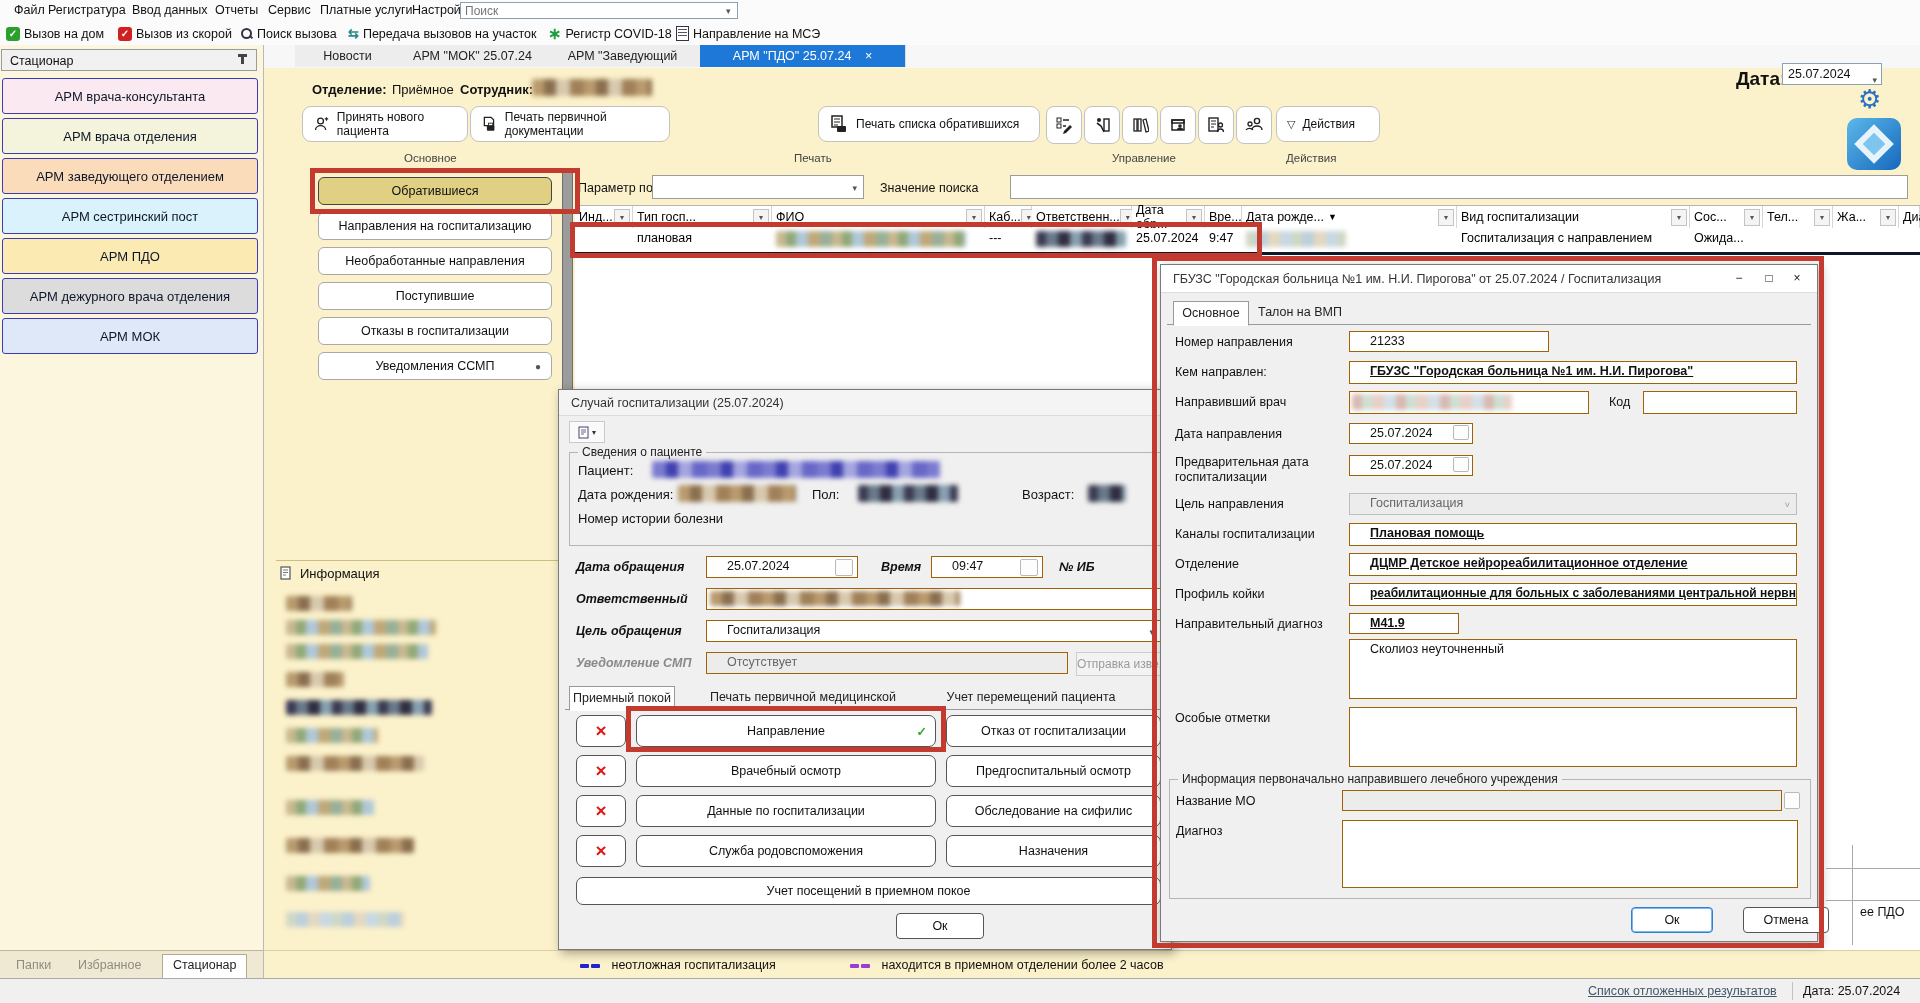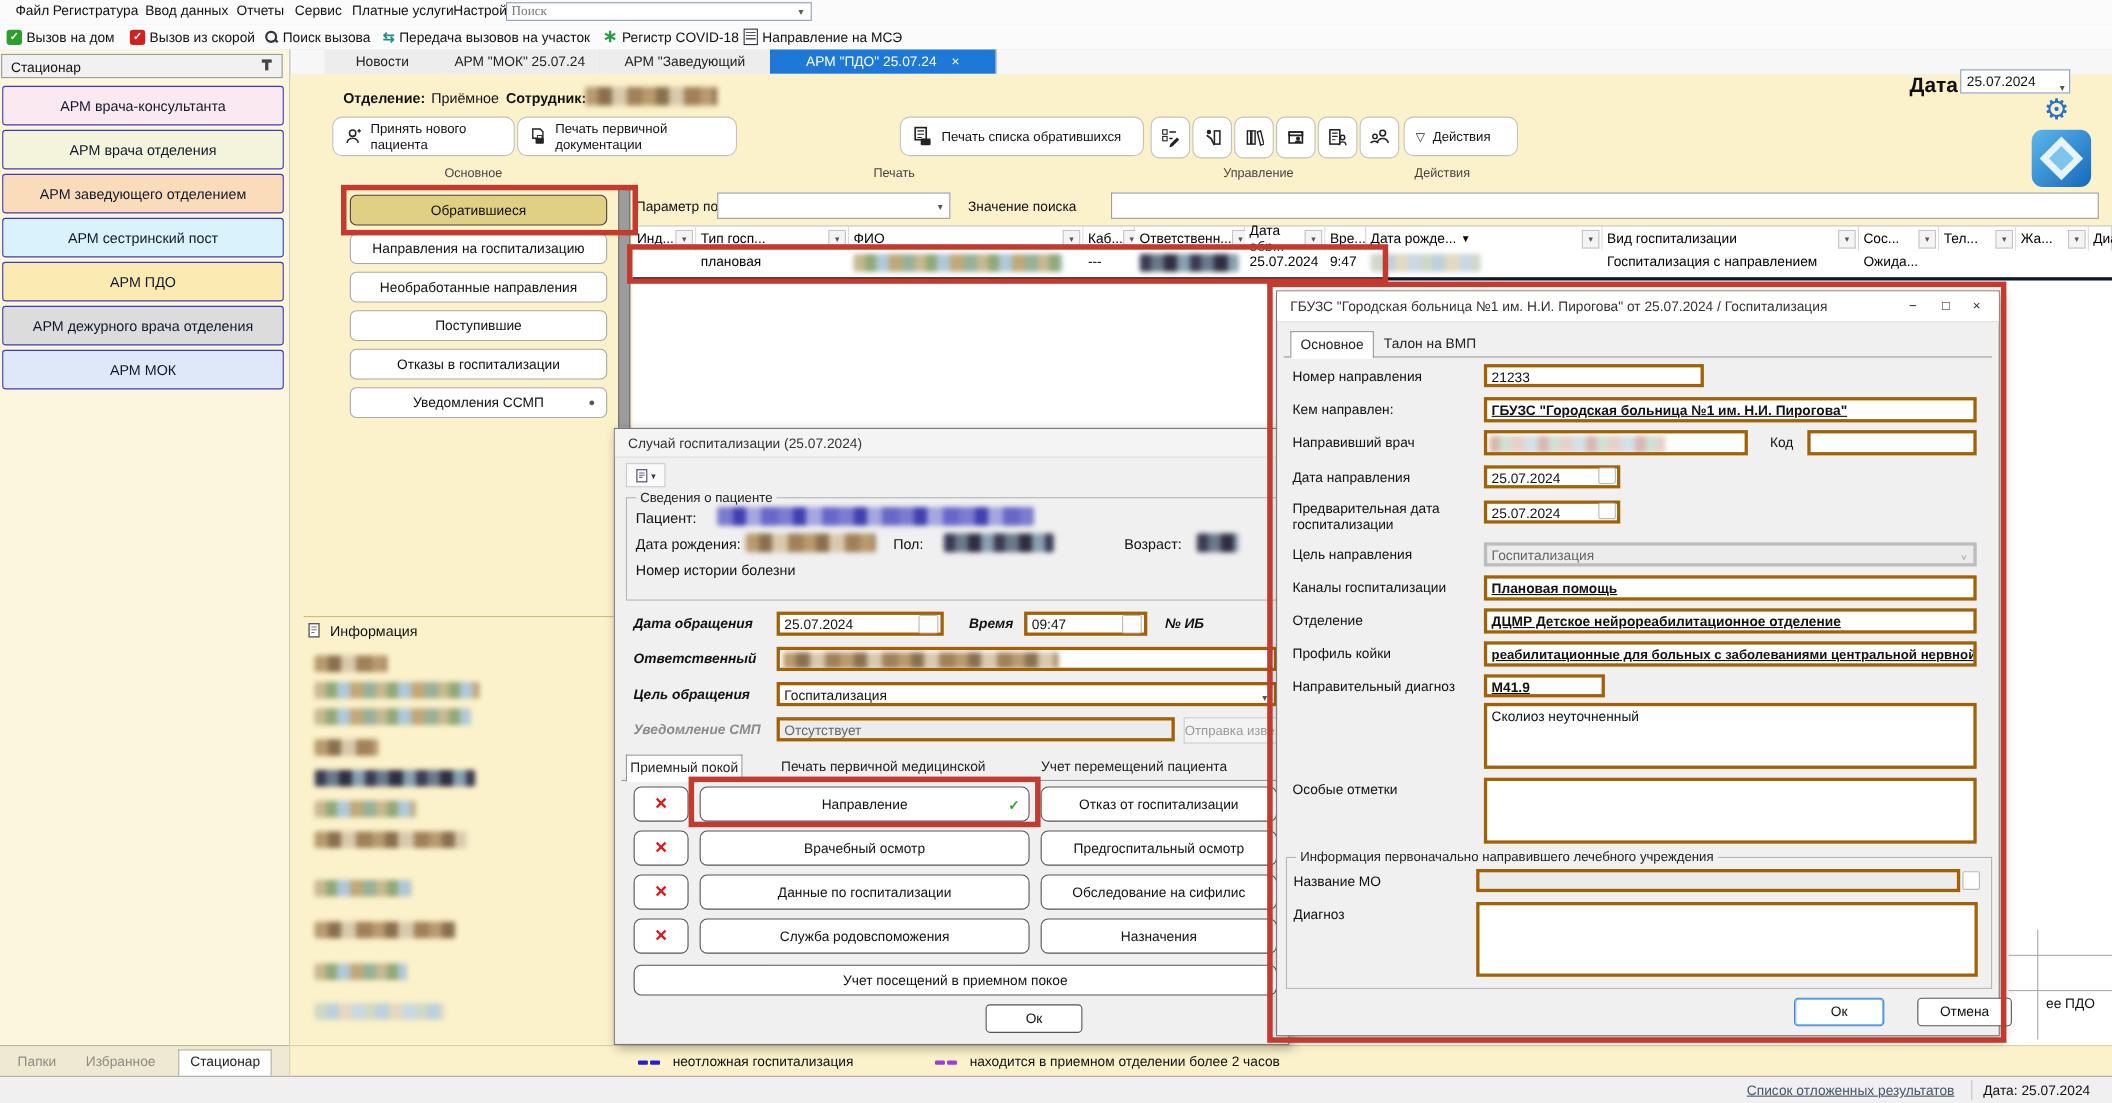--- a/index.html
+++ b/index.html
@@ -4,21 +4,21 @@
 <style>
   html,body{margin:0;padding:0;background:#888;}
   #app{position:relative;width:1920px;height:1003px;background:#ffffff;overflow:hidden;
        font-family:"Liberation Sans",sans-serif;font-size:12.5px;color:#111;}
   .abs{position:absolute;}
   .nowrap{white-space:nowrap;overflow:hidden;}
   .bold{font-weight:bold;}
   
   #menubar{position:absolute;left:0;top:0;width:1920px;height:22px;background:#fbfbfb;border-bottom:1px solid #e6e6e6;}
   .mitem{position:absolute;top:3px;font-size:12.5px;color:#111;cursor:default;}
-  #menusearch{position:absolute;left:460px;top:2px;width:278px;height:17px;border:1px solid #8aa0b8;background:#fff;font-size:12px;padding:0 14px 0 4px;box-sizing:border-box;font-family:Liberation Serif, serif;}
+  #menusearch{position:absolute;left:460px;top:2px;width:278px;height:17px;border:1px solid #8aa0b8;background:#fff;font-size:12px;padding:0 14px 0 4px;box-sizing:border-box;font-family:Liberation Sans, sans-serif;}
   .combo-arrow{position:absolute;font-size:9px;color:#555;}
   #toolbar{position:absolute;left:0;top:22px;width:1920px;height:23px;background:#fbfbfb;border-bottom:1px solid #e0e0e0;}
   .titem{position:absolute;top:3px;height:17px;display:flex;align-items:center;gap:4px;font-size:12.5px;}
   .sqico{width:14px;height:14px;border-radius:3px;color:#fff;font-size:10px;line-height:14px;text-align:center;font-weight:bold;}
   .mag{position:relative;width:13px;height:13px;}
   .mag::before{content:"";position:absolute;left:1px;top:1px;width:7px;height:7px;border:2px solid #334;border-radius:50%;}
   .mag::after{content:"";position:absolute;left:9px;top:9px;width:4px;height:2px;background:#334;transform:rotate(45deg);}
   .docico{position:relative;width:11px;height:13px;background:#fff;border:1.5px solid #334;}
   .docico::after{content:"";position:absolute;left:1px;top:2px;right:1px;height:7px;
      background:repeating-linear-gradient(#556 0 1px,transparent 1px 3px);}
@@ -65,21 +65,21 @@
   .px-tan{background:repeating-linear-gradient(90deg,#b89a6e 0 12px,#8a6f4e 12px 24px,#d8c9ae 24px 38px,#a08058 38px 52px);}
   .px-dark{background:repeating-linear-gradient(90deg,#3a3a52 0 10px,#6a7a8a 10px 22px,#2e2e40 22px 34px,#88a0b0 34px 46px);}
   .px-mix{background:repeating-linear-gradient(90deg,#c8b890 0 10px,#90a878 10px 20px,#b0c8d8 20px 32px,#c0a878 32px 44px,#98b098 44px 56px);}
   .px-lite{background:repeating-linear-gradient(90deg,#cfd8c4 0 10px,#bcd0dc 10px 22px,#e4d8c0 22px 34px,#c8d8e4 34px 46px);}
   .px-pink{background:repeating-linear-gradient(90deg,#d8b8b0 0 10px,#cfe0d4 10px 20px,#e8d0c8 20px 32px,#d4e0e8 32px 44px);}
   
   .dlg{position:absolute;background:#f0f0f0;border:1px solid #7a7a7a;box-shadow:3px 3px 10px rgba(0,0,0,.35);}
   .dtitle{position:absolute;left:0;top:0;right:0;height:26px;background:#f4f4f4;border-bottom:1px solid #dcdcdc;line-height:26px;padding-left:12px;font-size:12.5px;color:#333;box-sizing:border-box;}
   .flbl{position:absolute;font-weight:bold;font-style:italic;font-size:12.5px;}
   .rlbl{position:absolute;font-size:12.5px;}
-  .fld{position:absolute;background:#fff;border:3px solid #a16207;font-size:12.5px;padding:2px 4px;box-sizing:border-box;white-space:nowrap;overflow:hidden;}
+  .fld{position:absolute;background:#fff;border:1px solid #a16207;font-size:12.5px;padding:2px 20px;box-sizing:border-box;white-space:nowrap;overflow:hidden;}
   .fld.link{font-weight:bold;text-decoration:underline;}
   .fld.dis{background:#ececec;color:#666;}
   .minisq{position:absolute;width:16px;height:15px;background:#fdfdfd;border:1px solid #b9b9b9;border-radius:2px;}
   .grp{position:absolute;border:1px solid #b5b5b5;}
   .grp-t{position:absolute;top:-8px;left:8px;background:#f0f0f0;padding:0 4px;font-size:12px;color:#222;white-space:nowrap;}
   .dtab{position:absolute;height:23px;line-height:23px;text-align:center;font-size:12.5px;color:#222;}
   .dtab.active{background:#fff;border:1px solid #999;border-bottom:1px solid #fff;z-index:2;}
   .gbtn{position:absolute;background:#fff;border:1px solid #555;border-radius:7px;display:flex;align-items:center;justify-content:center;font-size:12.5px;cursor:pointer;box-sizing:border-box;}
   .xbtn{color:#e01818;font-size:19px;font-weight:bold;}
   .anno{position:absolute;border:5px solid #c23b2e;pointer-events:none;box-sizing:border-box;}

